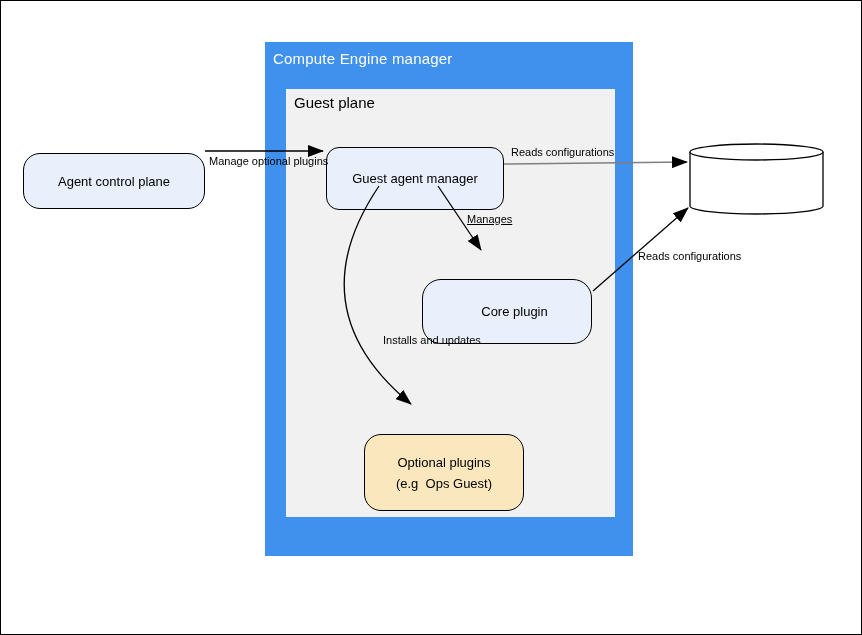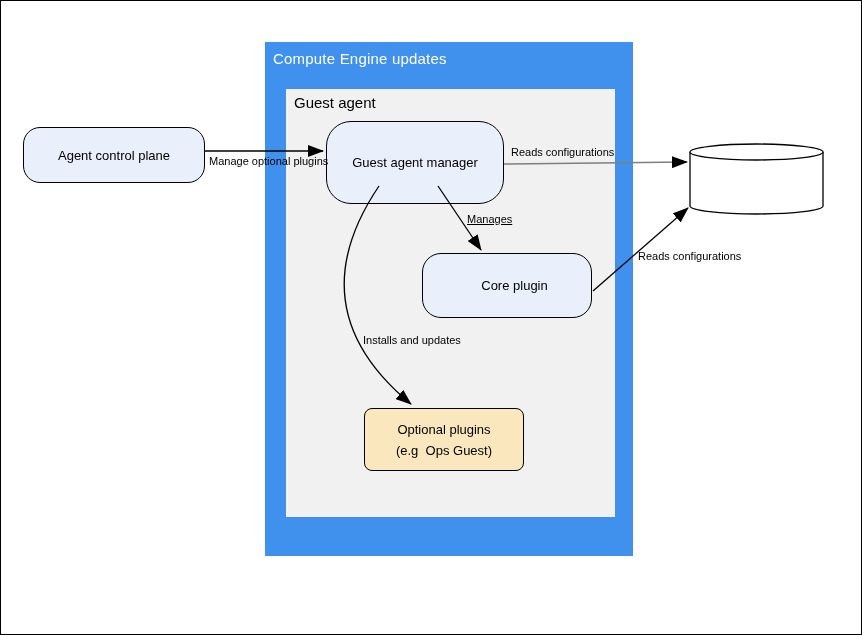--- a/index.html
+++ b/index.html
@@ -52,27 +52,28 @@
     border: 1px solid var(--stroke, #000000);
     display: flex;
     flex-direction: column;
     align-items: center;
     justify-content: center;
     font-size: 13px;
     color: #000000;
     text-align: center;
     z-index: 2;
     line-height: 21px;
+    margin-top: 26px;
   }
   .node-blue { background: var(--node-blue-fill, #E9EFFB); }
   .node-yellow { background: var(--optional-fill, #FAE7BE); }
   .node-acp  { left: 22px;  top: 126px; width: 182px; height: 56px; border-radius: 17px; }
-  .node-gam  { left: 325px; top: 120px; width: 178px; height: 83px; border-radius: 25px; }
+  .node-gam  { left: 325px; top: 120px; width: 178px; height: 63px; border-radius: 13px; }
   .node-core { left: 421px; top: 252px; width: 170px; height: 65px; border-radius: 19px; padding-left: 15px; }
-  .node-opt  { left: 363px; top: 407px; width: 160px; height: 63px; border-radius: 8px; }
+  .node-opt  { left: 363px; top: 407px; width: 160px; height: 77px; border-radius: 17px; }
   .pre-space { white-space: pre-wrap; }
   
   .cylinder-label {
     position: absolute;
     left: 689px; top: 170px;
     width: 133px;
     text-align: center;
     font-size: 13px;
     color: #000000;
     z-index: 3;
@@ -82,21 +83,21 @@
     position: absolute;
     font-size: 11px;
     color: #000000;
     white-space: nowrap;
     z-index: 4;
   }
   .lbl-manage   { left: 208px; top: 154px; text-align: right; }
   .lbl-reads1   { left: 510px; top: 145px; }
   .lbl-manages  { left: 466px; top: 212px; text-decoration: underline; }
   .lbl-reads2   { left: 637px; top: 249px; }
-  .lbl-installs { left: 362px; top: 333px; }
+  .lbl-installs { left: 382px; top: 333px; }
   
   .overlay {
     position: absolute;
     left: 0; top: 0;
     width: 862px; height: 635px;
     z-index: 3;
     pointer-events: none;
   }
   .edge-line {
     fill: none;
@@ -113,25 +114,25 @@
     stroke: var(--stroke, #000000);
     stroke-width: 1.3;
   }
 </style>
 </head>
 <body>
 
 <div class="canvas">
 
   <div class="blue-box">
-    <div class="blue-title">Compute Engine updates</div>
+    <div class="blue-title">Compute Engine manager</div>
   </div>
 
   <div class="gray-box">
-    <div class="gray-title">Guest agent</div>
+    <div class="gray-title">Guest plane</div>
   </div>
 
   <div class="node node-blue node-acp">
     <span>Agent control plane</span>
   </div>
 
   <div class="node node-blue node-gam">
     <span>Guest agent manager</span>
   </div>
 

